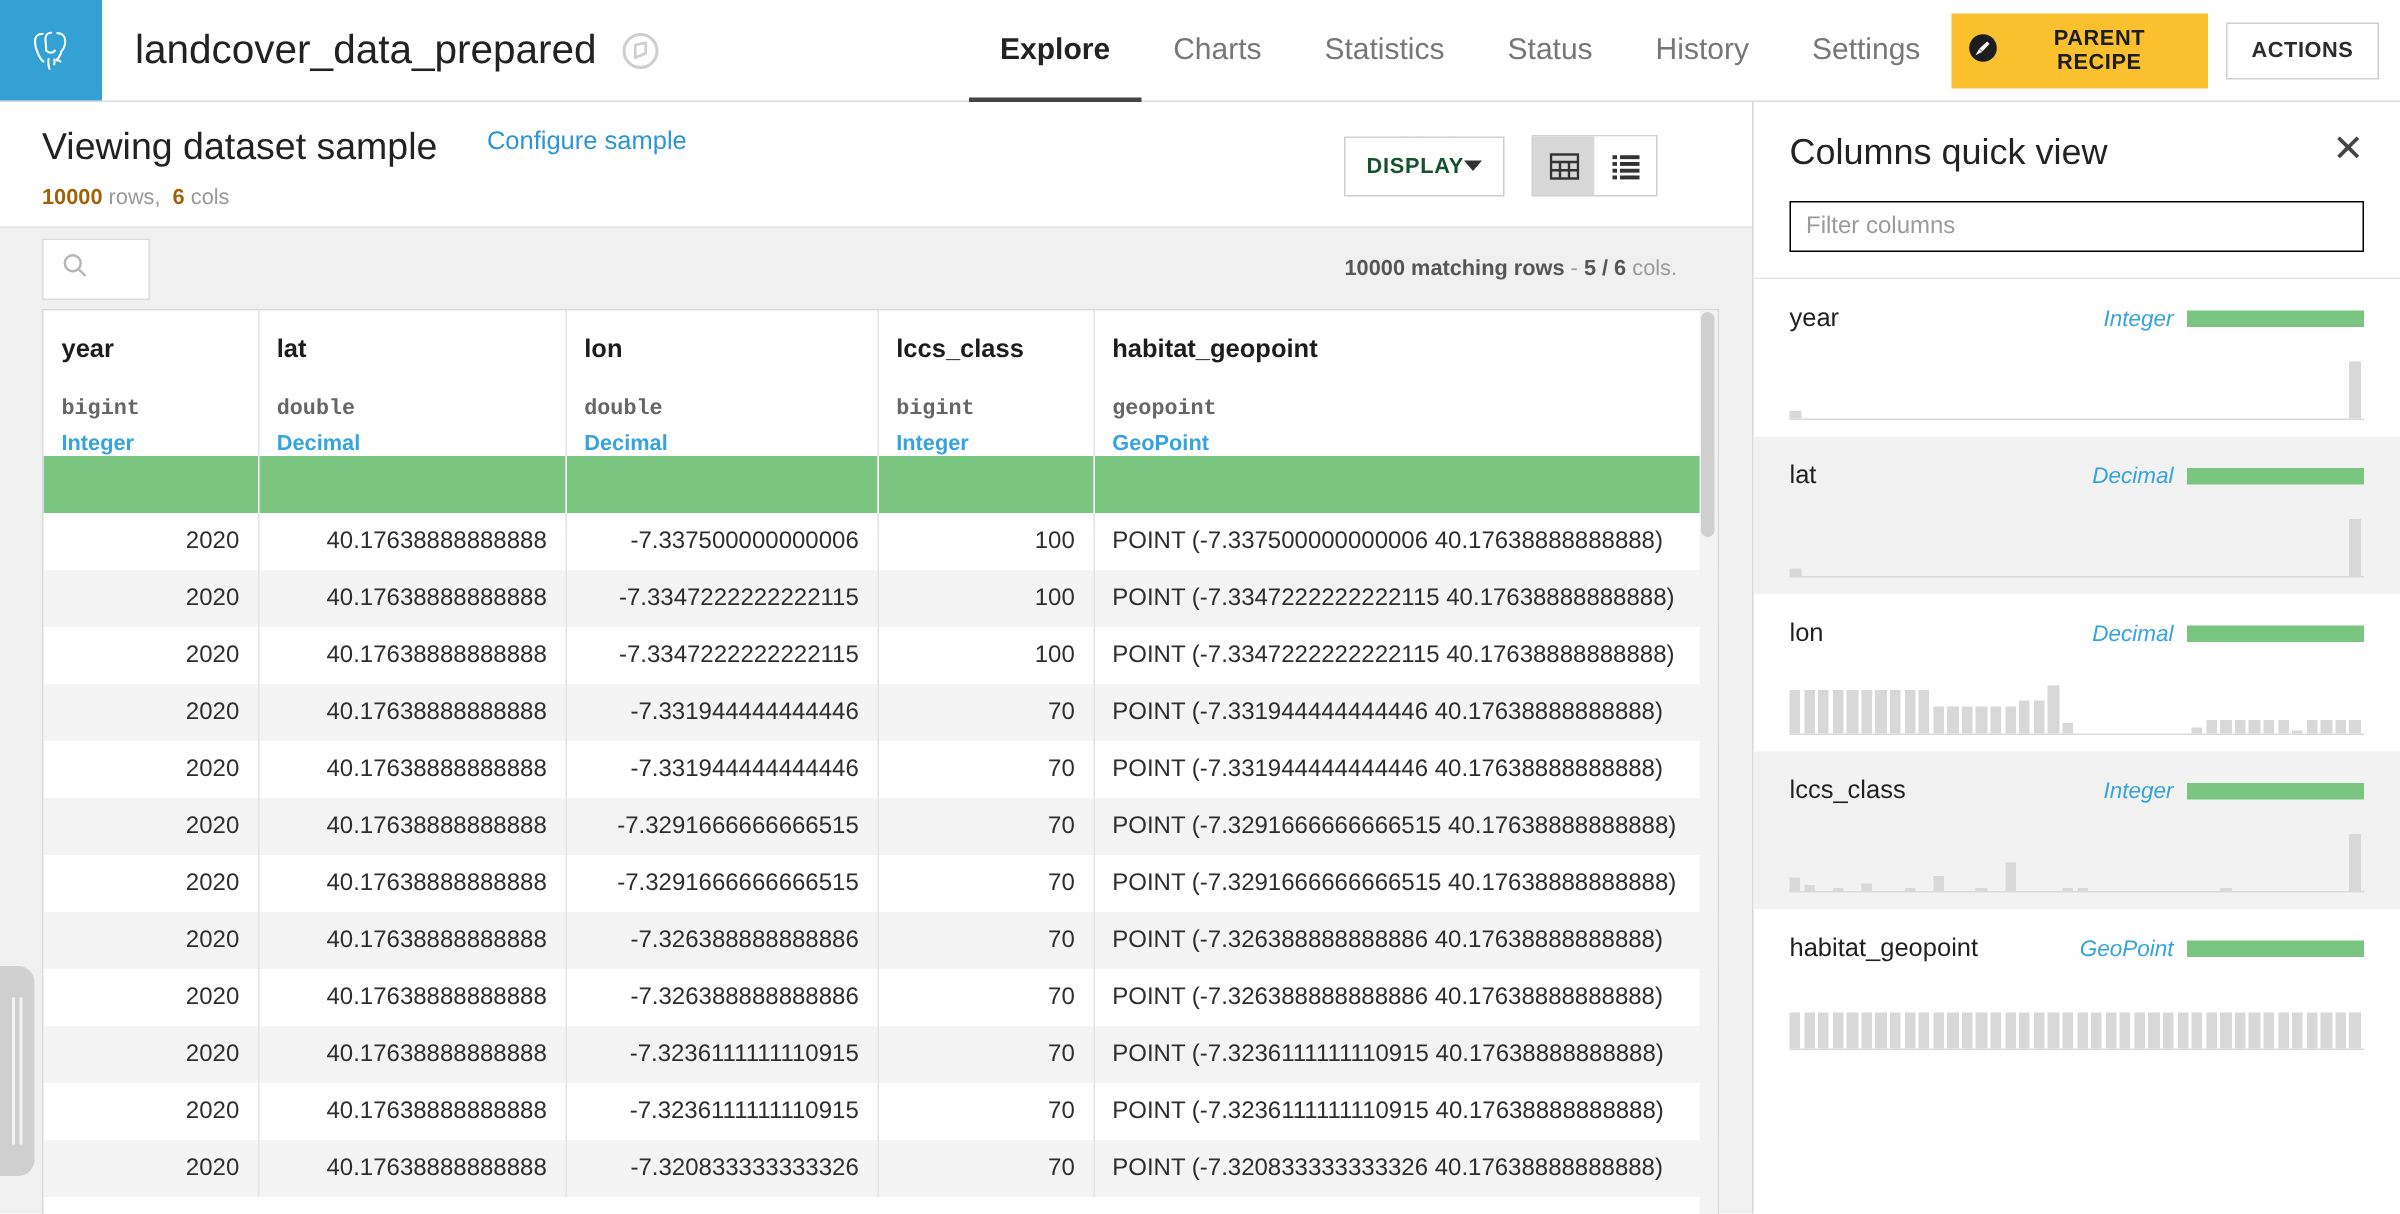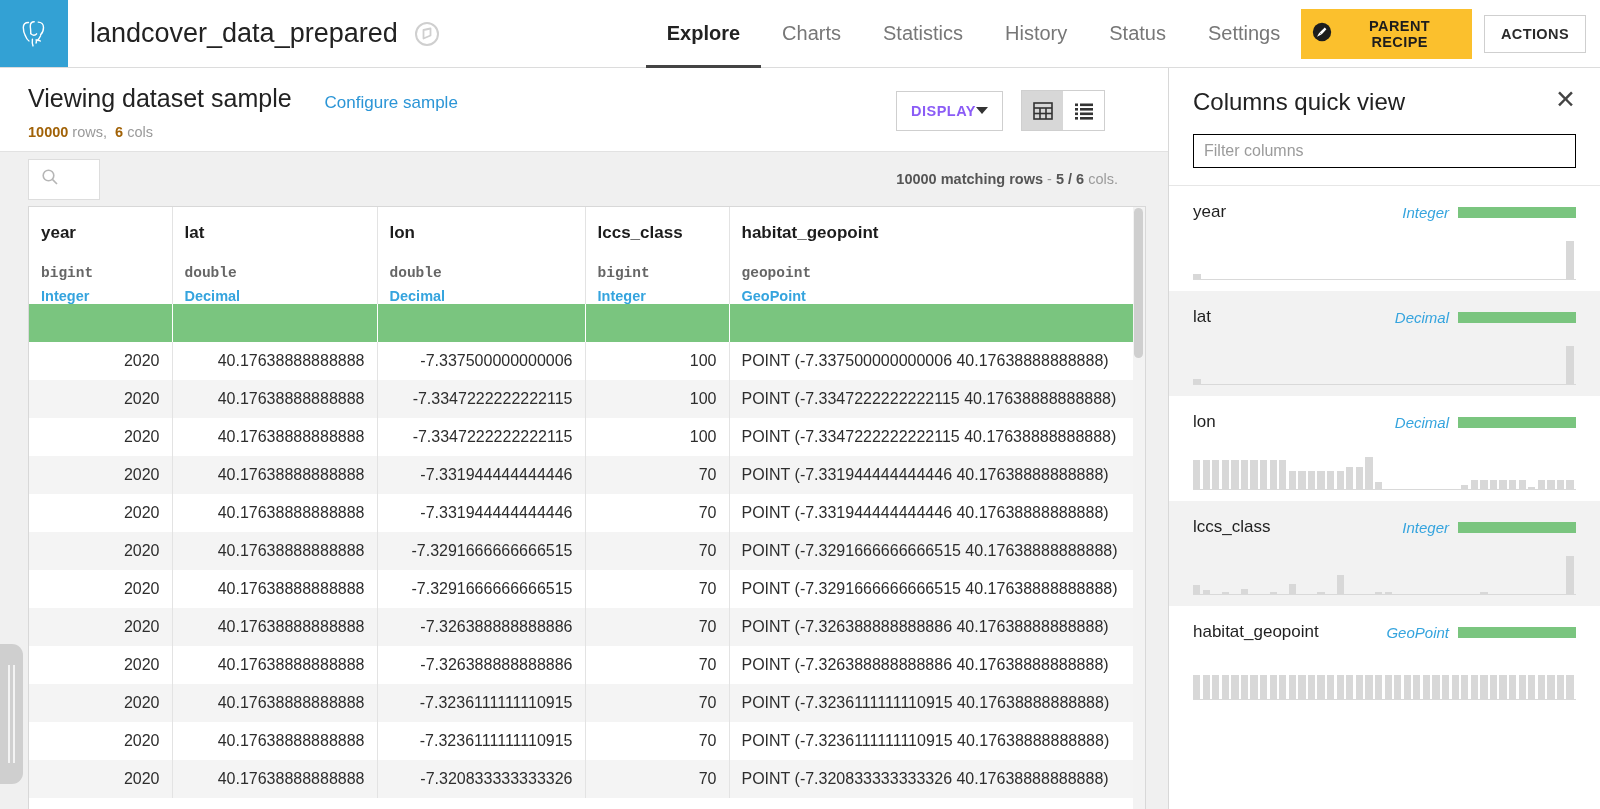--- a/index.html
+++ b/index.html
@@ -65,36 +65,36 @@
     padding: 10px 16px; cursor: pointer;
     font-family: "Liberation Sans", sans-serif;
   }
 
   
   .subheader {
     position: absolute; top: 68px; left: 0;
     width: 1168px; height: 83px; background: #fff;
     padding: 16px 0 0 28px;
   }
-  .subheader-row1 { display: flex; align-items: flex-end; }
+  .subheader-row1 { display: flex; align-items: flex-start; }
   .sample-title { font-size: 25px; color: #222; font-weight: 400; }
   .configure-link {
     font-size: 17px; color: #2b95d6; margin-left: 33px; cursor: pointer;
   }
   .counts { margin-top: 11px; font-size: 14.5px; color: #999; }
   .counts b { color: #a16207; font-weight: bold; }
 
   .display-area {
     position: absolute; top: 90px; left: 896px;
     display: flex; align-items: center; gap: 18px;
   }
   .btn-display {
     border: 1px solid #cfcfcf; background: #fff;
     font-size: 14.5px; font-weight: bold; letter-spacing: .5px;
-    color: #8b5cf6; padding: 11px 14px;
+    color: #14532d; padding: 11px 14px;
     display: flex; align-items: center; cursor: pointer;
     font-family: "Liberation Sans", sans-serif;
   }
   .caret { width: 0; height: 0; border-left: 6px solid transparent;
            border-right: 6px solid transparent; border-top: 7px solid #333; }
   .viewtoggle { display: flex; border: 1px solid #cfcfcf; }
   .vt-btn {
     width: 41px; height: 39px; display: flex; align-items: center;
     justify-content: center; cursor: pointer; background: #fff;
   }
@@ -231,24 +231,24 @@
     <div class="nav-tab active">
       <span>Explore</span>
     </div>
     <div class="nav-tab">
       <span>Charts</span>
     </div>
     <div class="nav-tab">
       <span>Statistics</span>
     </div>
     <div class="nav-tab">
+      <span>Status</span>
+    </div>
+    <div class="nav-tab">
       <span>History</span>
-    </div>
-    <div class="nav-tab">
-      <span>Status</span>
     </div>
     <div class="nav-tab">
       <span>Settings</span>
     </div>
   </div>
 
   <div class="topbar-right">
     <button class="btn-parent-recipe">
       <span>
         <svg width="20" height="20" viewBox="0 0 20 20">

